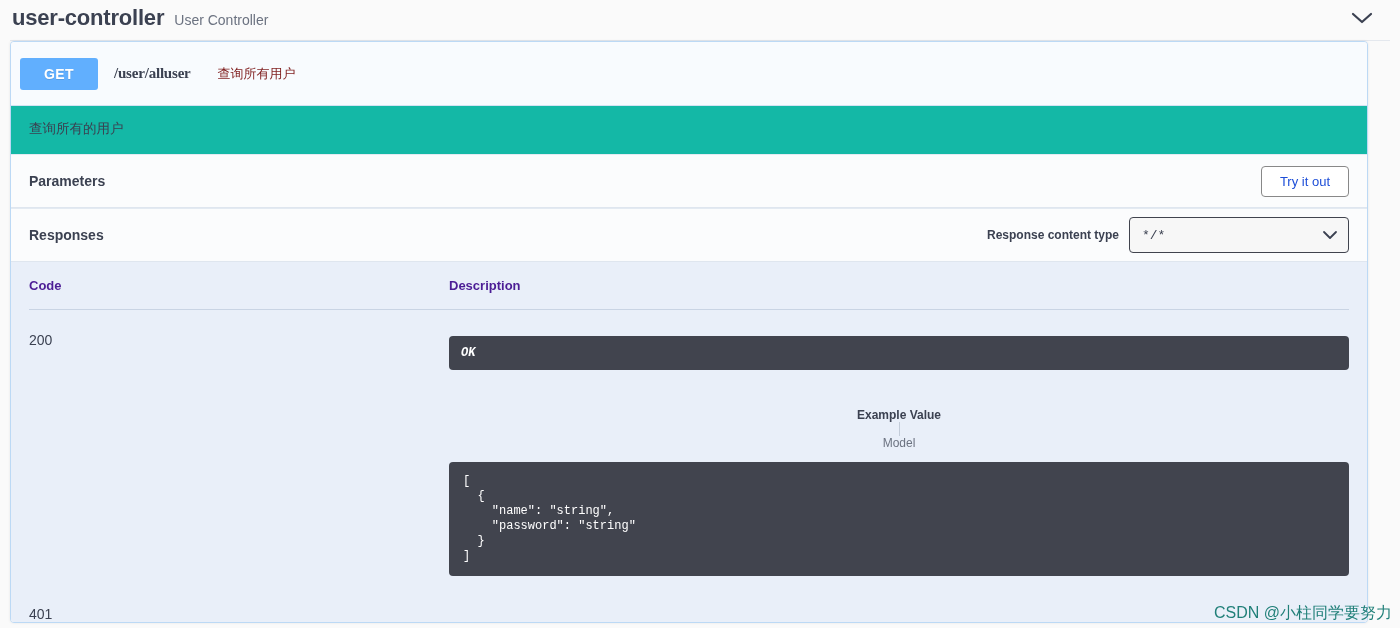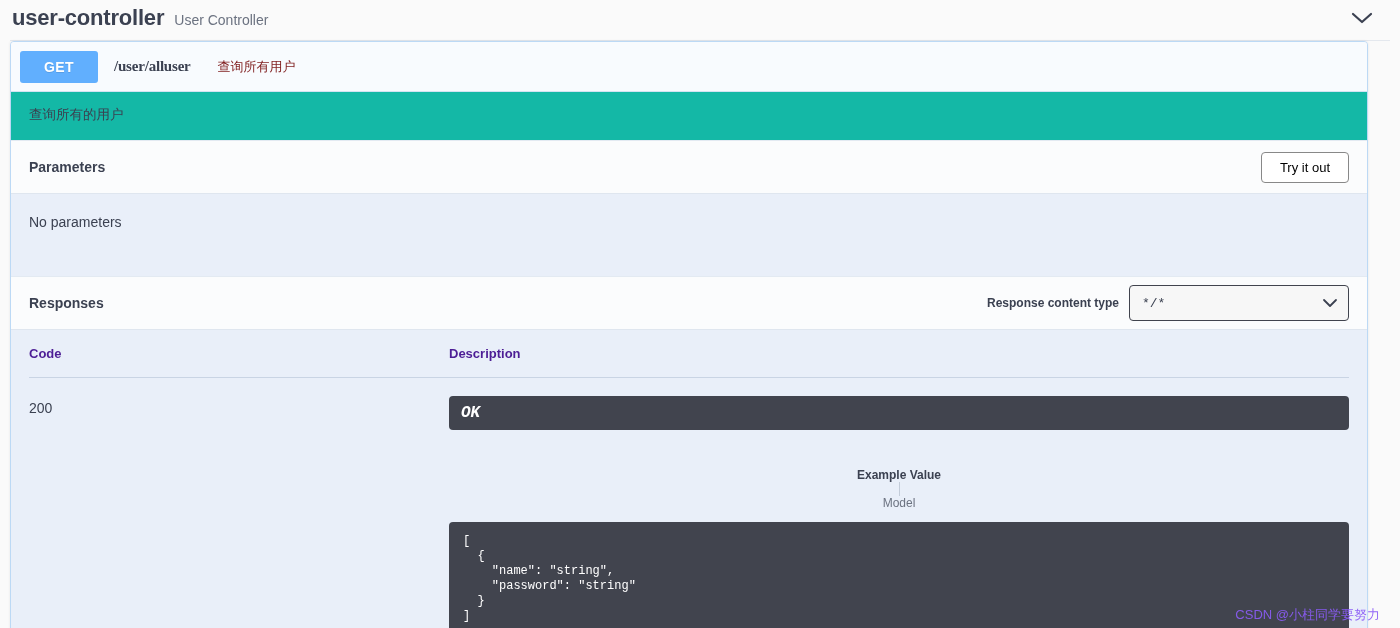--- a/index.html
+++ b/index.html
@@ -55,21 +55,21 @@
     border: 1px solid #bcd9f5;
     border-radius: 4px;
     background: #f0f6fc;
     box-shadow: 0 0 3px rgba(0,0,0,0.08);
     overflow: hidden;
   }
 
   .opblock-summary {
     display: flex;
     align-items: center;
-    height: 50px;
+    height: 64px;
     padding: 16px 9px;
     background: #f8fbfe;
     border-bottom: 1px solid #d3e3f3;
   }
   .http-method {
     width: 78px; height: 32px;
     background: #61affe;
     color: #fff;
     border-radius: 3px;
     font-size: 14px;
@@ -115,21 +115,21 @@
   }
   .section-title {
     font-size: 14px;
     font-weight: bold;
     color: #3b4151;
   }
   .section-spacer { flex: 1; }
 
   .tryout-btn {
     font-size: 13px;
-    color: #000000;
+    color: #1d4ed8;
     background: #fff;
     border: 1px solid #888;
     border-radius: 4px;
     padding: 7px 18px;
     cursor: pointer;
     font-family: "Liberation Sans", sans-serif;
   }
 
   .content-type-wrap { display: flex; align-items: center; }
   .content-type-label {
@@ -204,21 +204,22 @@
     font-size: 12px;
     line-height: 1.25;
     white-space: pre;
   }
   .dark-box.ok-box {
     height: 34px;
     display: flex;
     align-items: center;
     font-style: italic;
     font-weight: bold;
-    font-size: 16px;
+    font-size: 12px;
+    margin-top: 8px;
   }
 
   .model-tabs {
     display: flex;
     align-items: center;
     margin: 38px 0 10px 0;
     flex-direction: column;
   }
   .model-tab {
     font-size: 12px;
@@ -237,24 +238,24 @@
 
   .next-row {
     font-size: 14px;
     color: #3b4151;
     padding-top: 14px;
   }
 
   
   .watermark {
     position: absolute;
-    right: 20px;
+    right: 8px;
     bottom: 4px;
-    font-size: 13px;
-    color: #8b5cf6;
+    font-size: 16px;
+    color: #0f766e;
     opacity: 0.92;
     pointer-events: none;
     font-family: "Liberation Sans", sans-serif;
   }
 </style>
 </head>
 <body>
 
 <div class="page">
 
@@ -281,23 +282,20 @@
     <div class="opblock-body">
 
       <div class="op-description">查询所有的用户</div>
 
       <div class="section-header">
         <span class="section-title">Parameters</span>
         <span class="section-spacer"></span>
         <button class="tryout-btn">Try it out</button>
       </div>
 
-      <div class="params-body">
-        <div class="no-params">No parameters</div>
-      </div>
 
       <div class="section-header">
         <span class="section-title">Responses</span>
         <span class="section-spacer"></span>
         <div class="content-type-wrap">
           <span class="content-type-label">Response content type</span>
           <div class="content-type-select">
             <span class="content-type-value">*/*</span>
             <span class="caret">
               <svg width="16" height="10" viewBox="0 0 16 10" aria-hidden="true">

